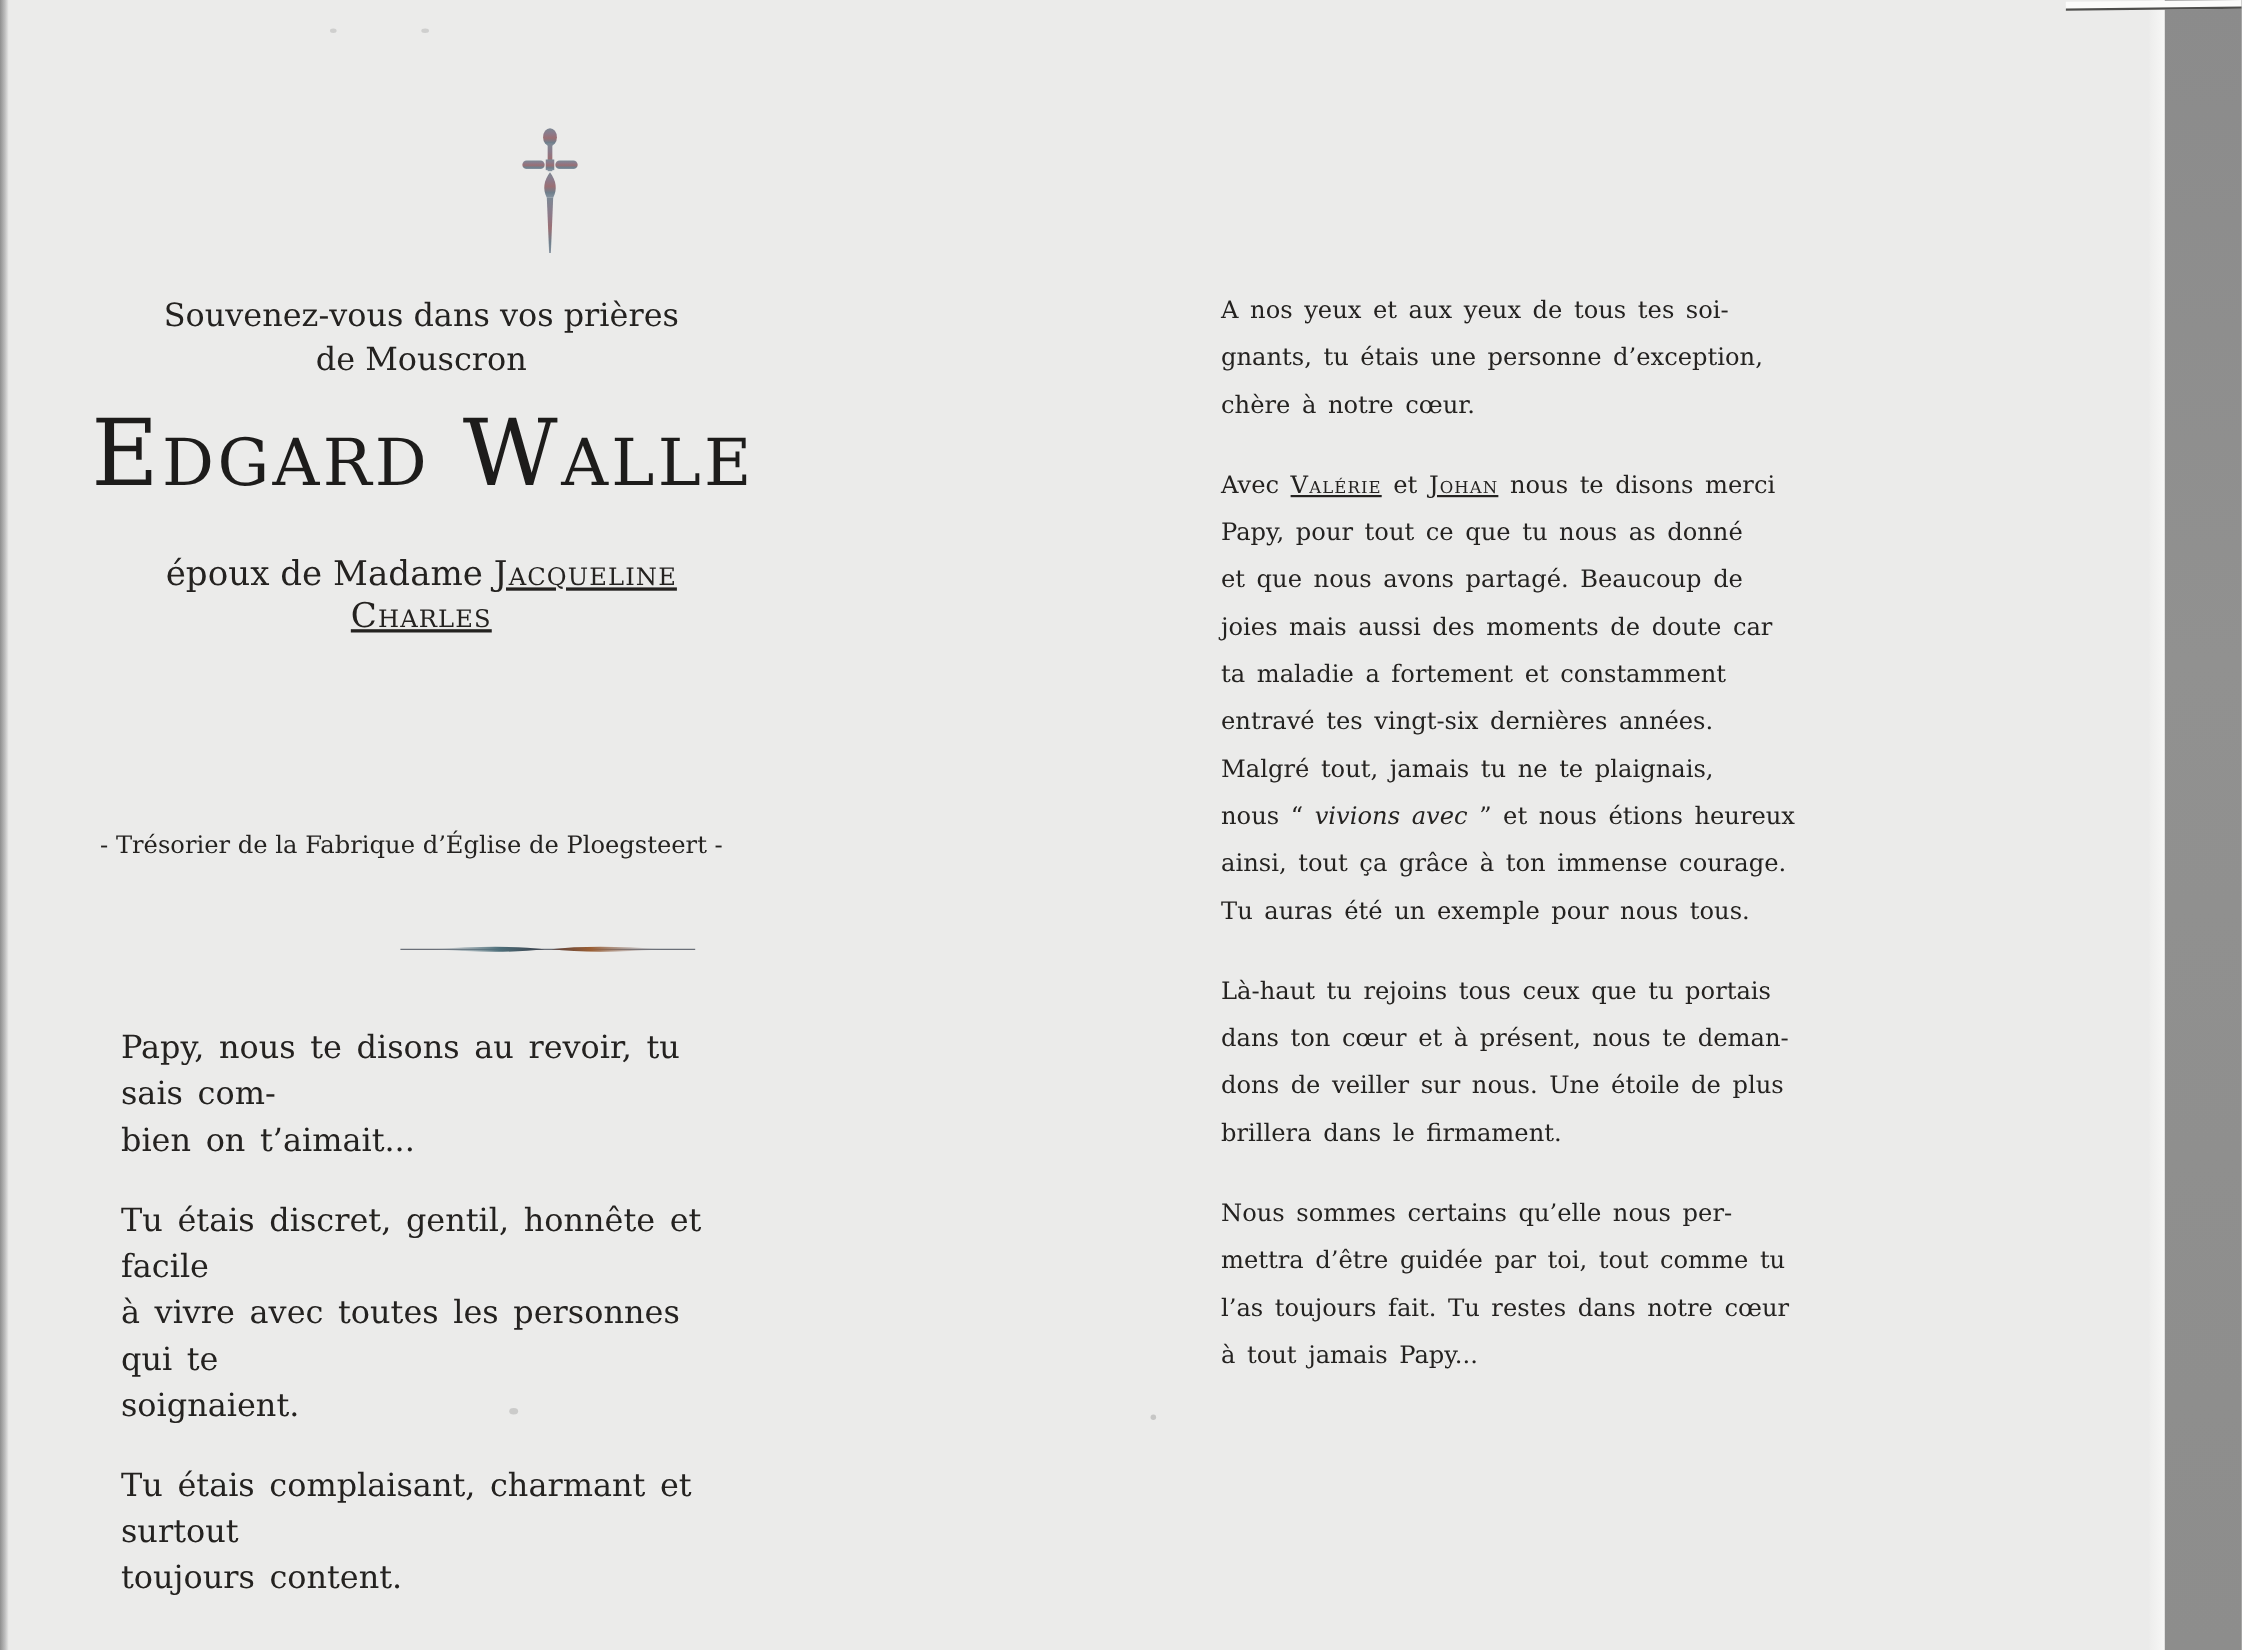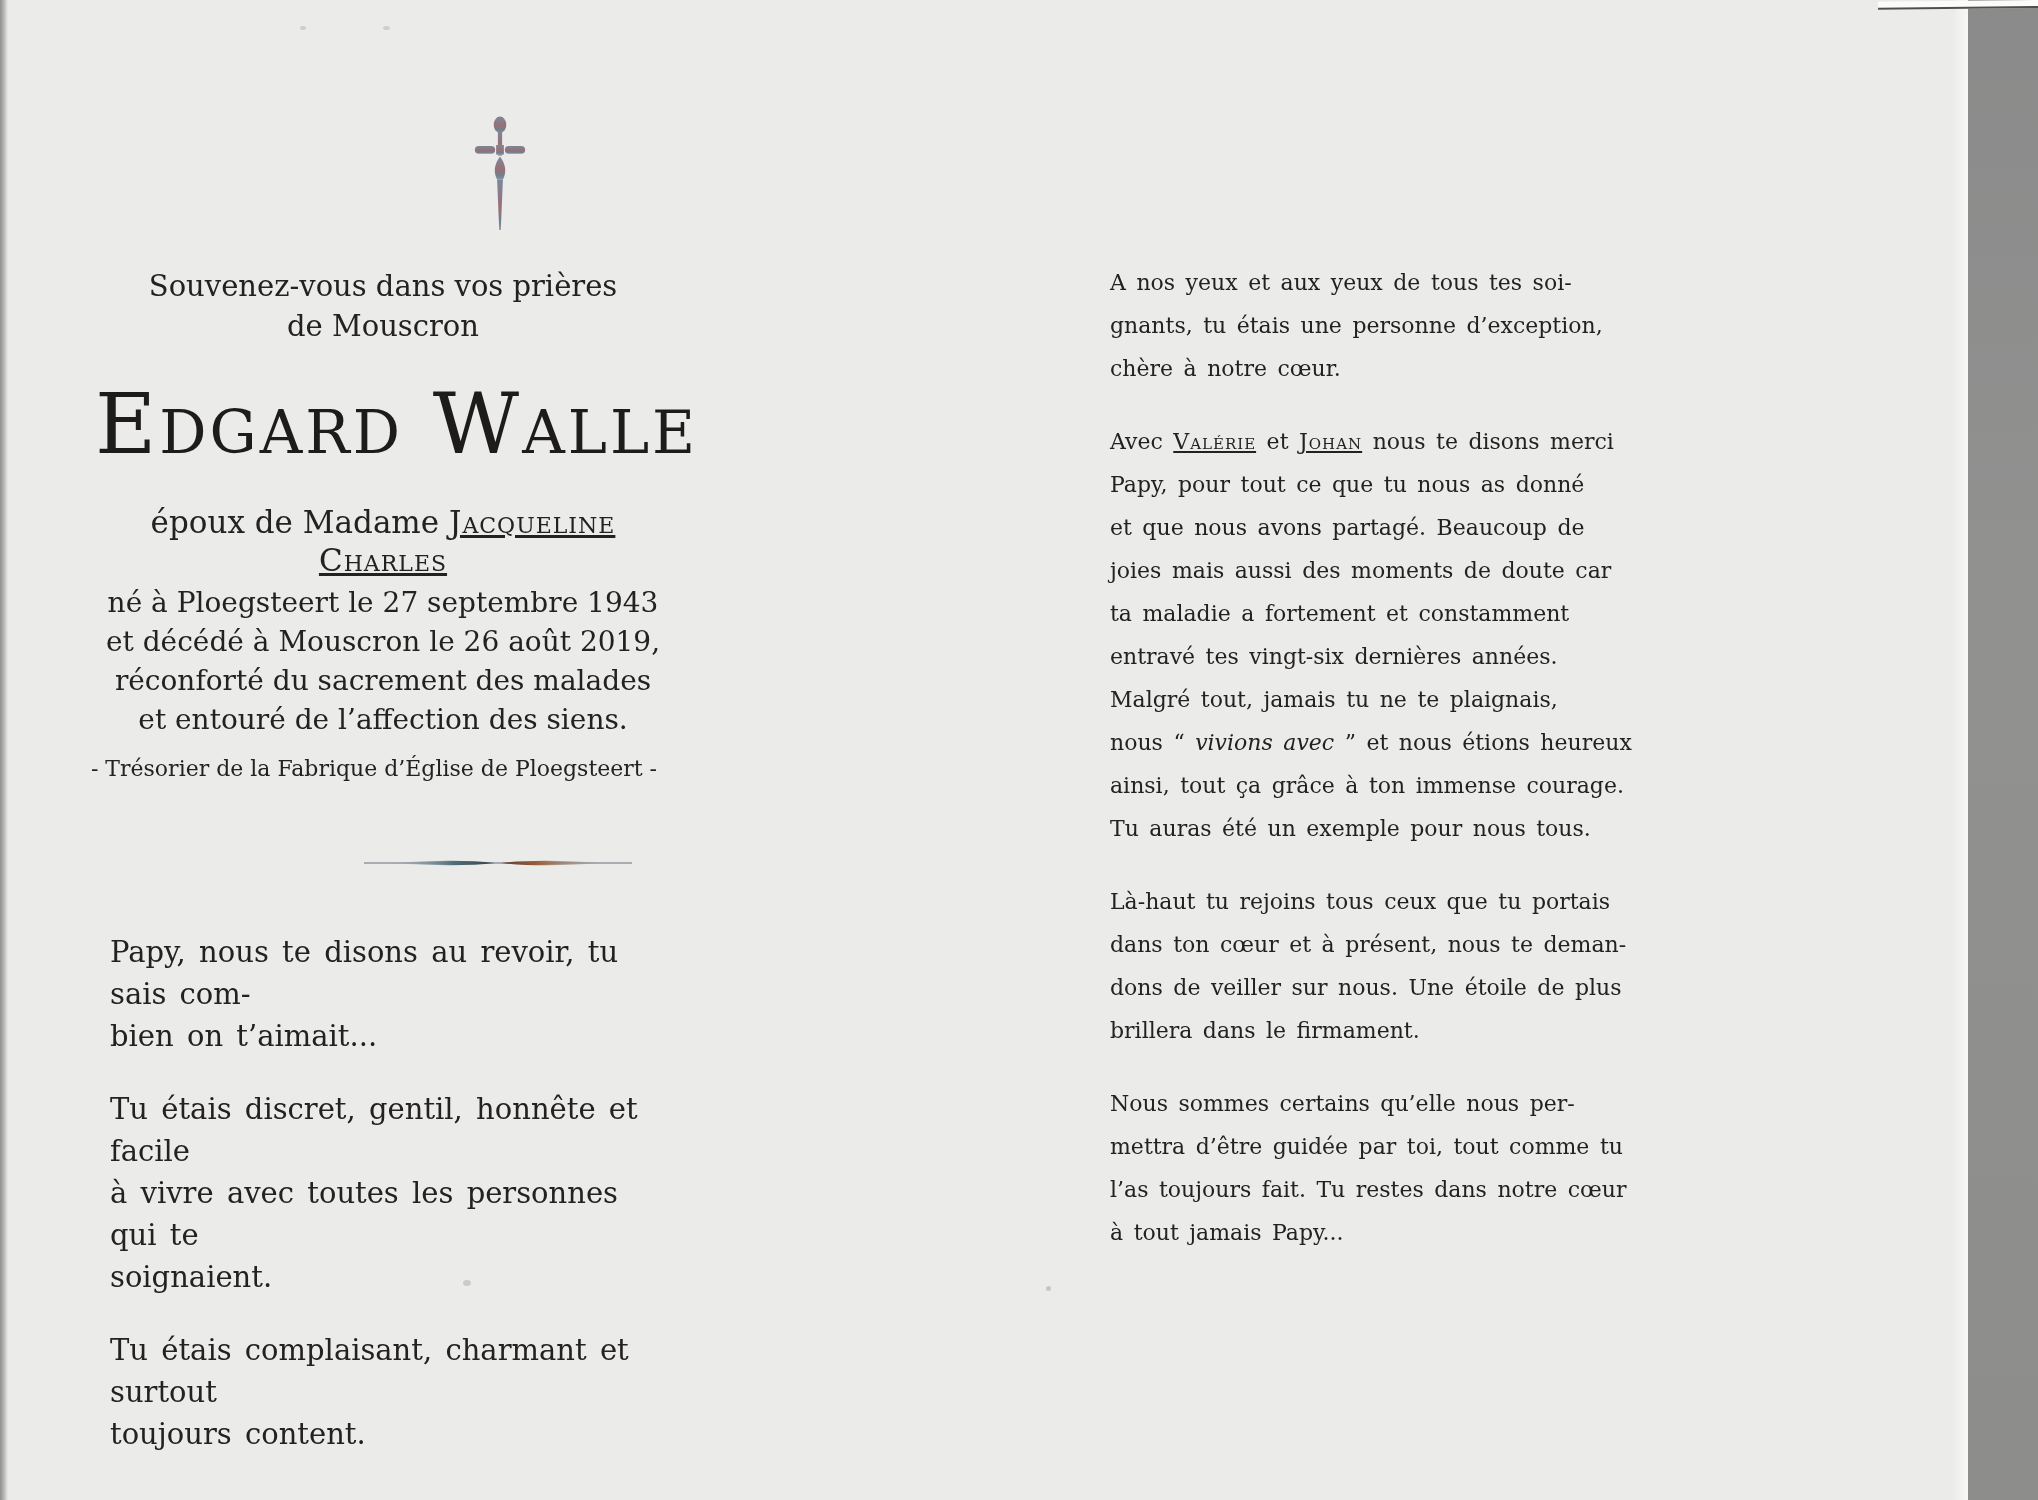--- a/index.html
+++ b/index.html
@@ -20,21 +20,21 @@
     transform:rotate(-0.6deg);transform-origin:right top;}
   .speck{position:absolute;border-radius:50%;background:#8f8f8f;}
 
   
   .cross{position:absolute;left:471px;top:114px;width:58px;height:120px;}
   .divider{position:absolute;left:362px;top:858px;width:272px;height:10px;}
 
   
   .prayer{position:absolute;left:83px;top:266px;width:600px;text-align:center;
     font-size:29px;line-height:40px;}
-  .name{position:absolute;left:83px;top:366px;width:600px;margin:12px;text-align:center;
+  .name{position:absolute;left:83px;top:366px;width:600px;margin:0;text-align:center;
     font-variant:small-caps;font-weight:normal;font-size:84px;line-height:92px;
     letter-spacing:3px;white-space:nowrap;color:#1d1c1b;}
   .epoux{position:absolute;left:83px;top:503px;width:600px;text-align:center;
     font-size:31px;line-height:38px;}
   .sc{font-variant:small-caps;letter-spacing:1px;text-decoration:underline;}
   .vitals{position:absolute;left:83px;top:583px;width:600px;text-align:center;
     font-size:28px;line-height:39px;white-space:pre-line;}
   .role{position:absolute;left:74px;top:752px;width:600px;text-align:center;
     font-size:22px;line-height:34px;}
   .left-paras{position:absolute;left:110px;top:931px;width:560px;}
@@ -80,24 +80,20 @@
 
   <div class="prayer">
     <div>Souvenez-vous dans vos prières</div>
     <div>de Mouscron</div>
   </div>
 
   <h1 class="name">Edgard Walle</h1>
 
   <div class="epoux"><span>époux de Madame </span><span class="sc">Jacqueline Charles</span></div>
 
-  <div class="vitals">né à Ploegsteert le 27 septembre 1943
-et décédé à Mouscron le 26 août 2019,
-réconforté du sacrement des malades
-et entouré de l’affection des siens.</div>
 
   <div class="role">- Trésorier de la Fabrique d’Église de Ploegsteert -</div>
 
   <svg class="divider" viewBox="0 0 272 10" aria-hidden="true">
     <defs>
       <linearGradient id="dg1" x1="0" y1="0" x2="1" y2="0">
         <stop offset="0" stop-color="#8a9aa5" stop-opacity="0"></stop>
         <stop offset="0.6" stop-color="#4e6f7a"></stop>
         <stop offset="1" stop-color="#3a3f4a"></stop>
       </linearGradient>

